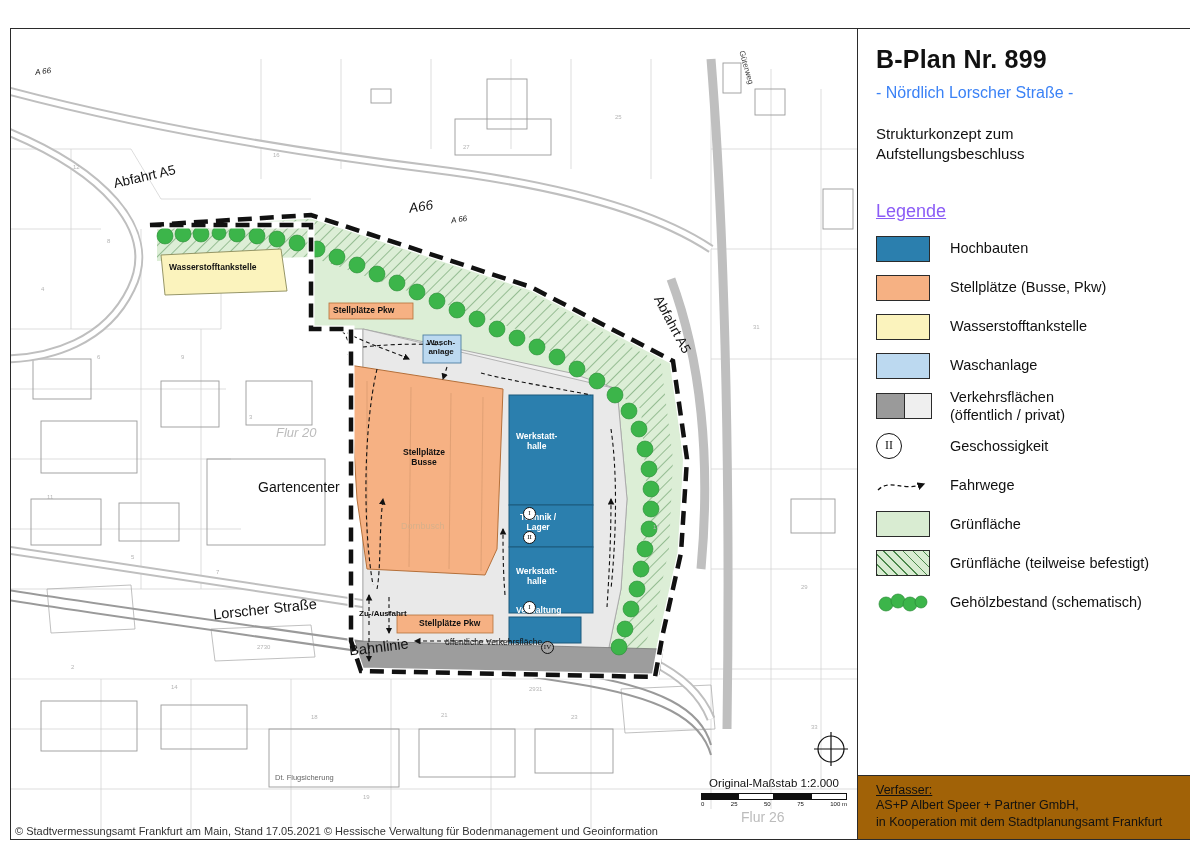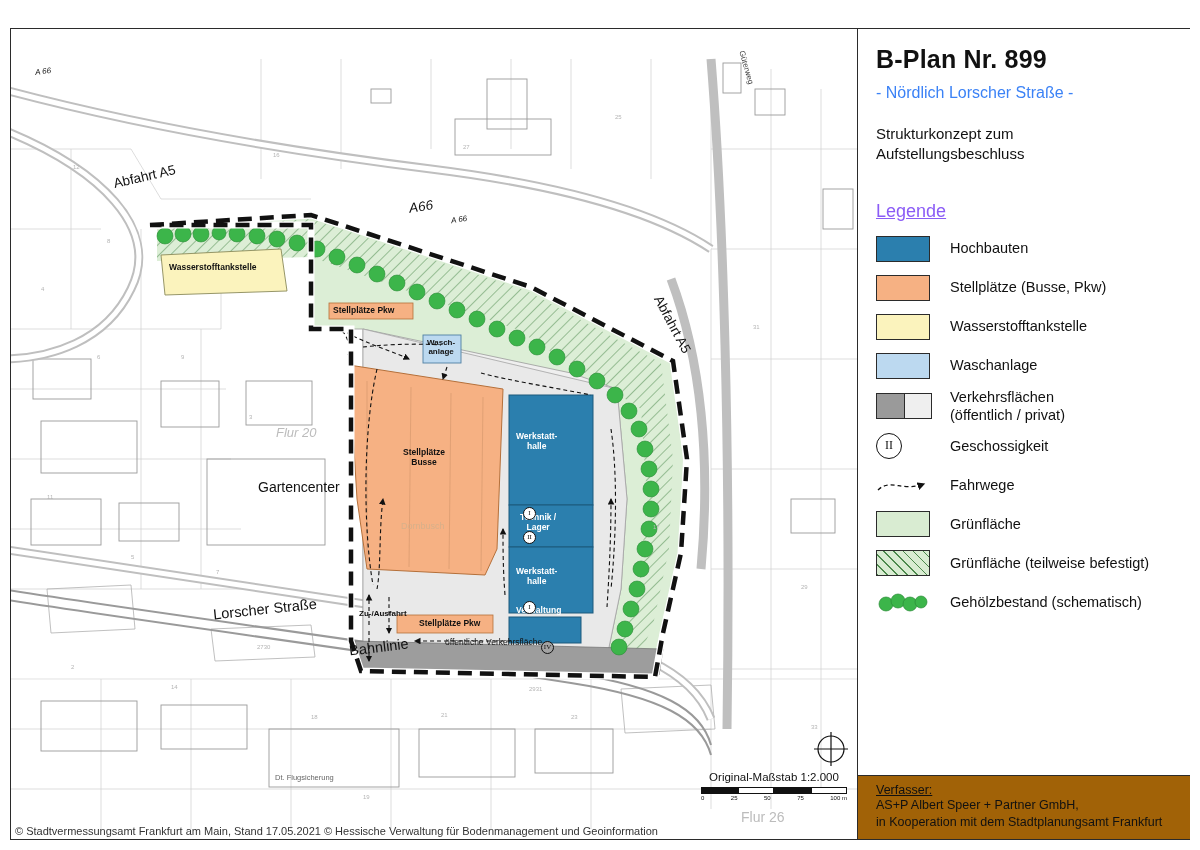--- a/index.html
+++ b/index.html
@@ -104,21 +104,21 @@
     position: absolute;
     font-family: "Liberation Sans", sans-serif;
     color: #111;
     white-space: nowrap;
   }
   #copyright {
     position: absolute; left: 4px; bottom: 2px;
     font-size: 11px; color: #333;
   }
   #scalebar { position: absolute; left: 690px; top: 742px; width: 146px; }
-  #scalebar .cap { font-size: 11.5px; color: #111; text-align: center; }
+  #scalebar .cap { font-size: 11.5px; color: #111; text-align: center; margin-top: 6px; }
   #scalebar .bar { display: flex; margin-top: 4px; height: 7px; }
   #scalebar .bar div { flex: 1; border: 1px solid #111; }
   #scalebar .ticks { display: flex; justify-content: space-between; font-size: 6px; color: #111; margin-top: 1px; }
   #northarrow { position: absolute; left: 800px; top: 700px; }
 </style>
 </head>
 <body>
 
 <div id="page">
   <div id="frame">

